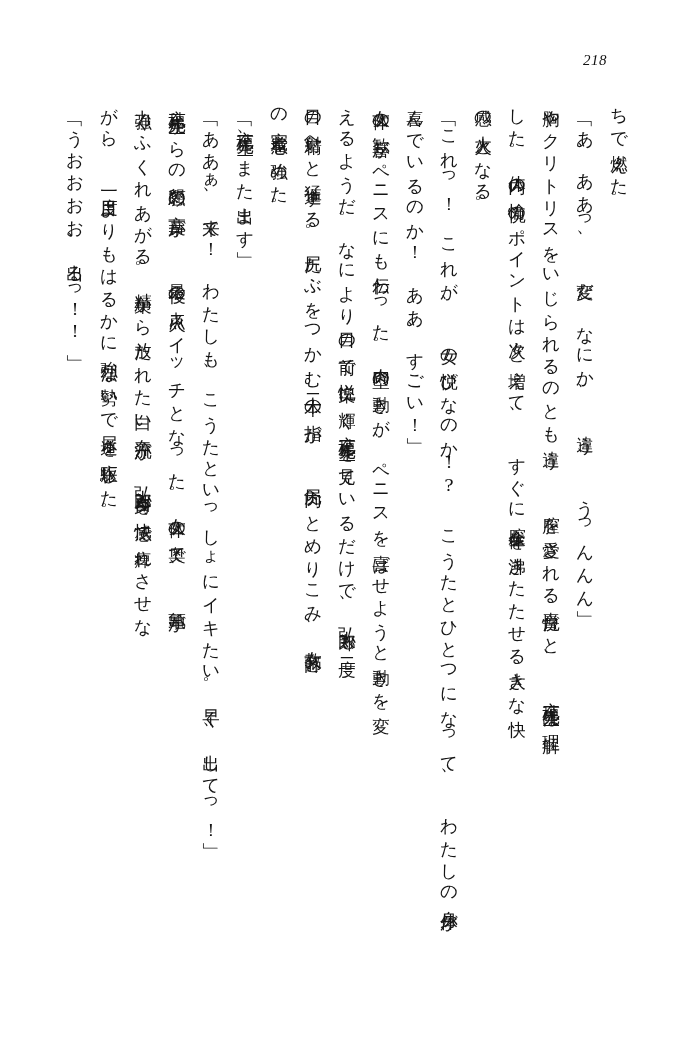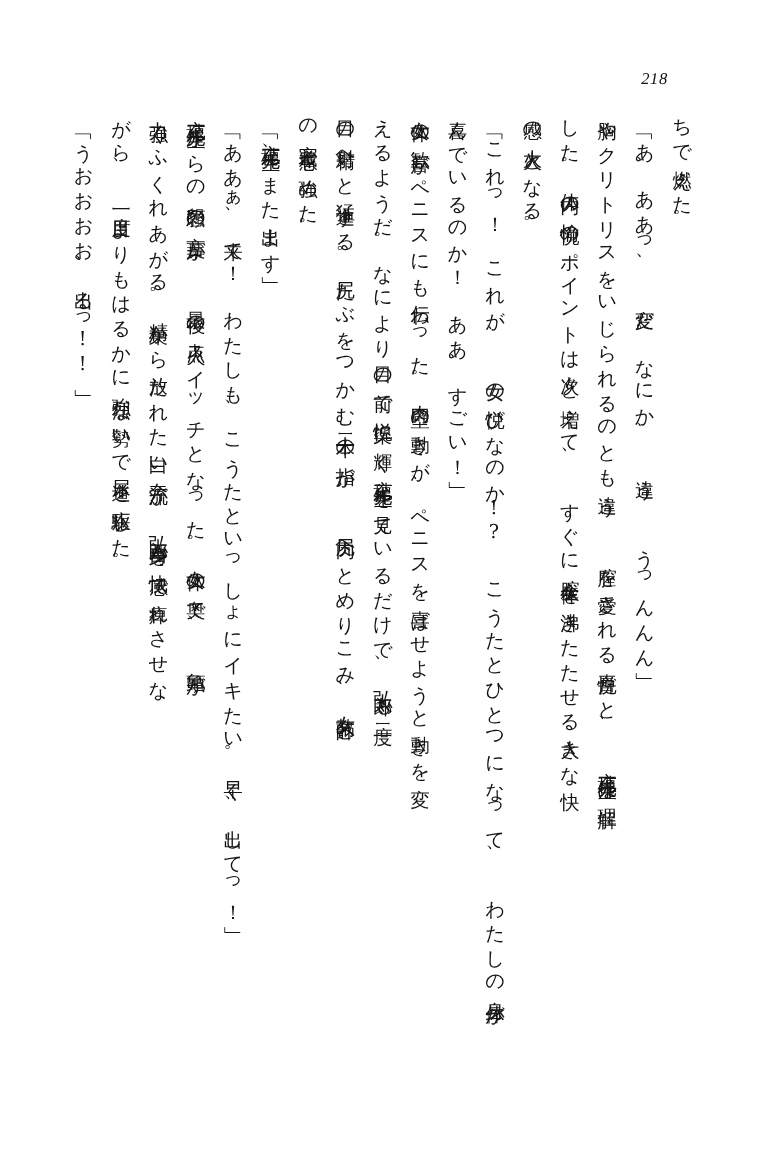--- a/index.html
+++ b/index.html
@@ -16,21 +16,21 @@
   }
   .page {
     position: relative;
     width: 695px;
     height: 1050px;
     background: #ffffff;
     box-sizing: border-box;
   }
   .page-number {
     position: absolute;
-    top: 64px;
+    top: 52px;
     right: 88px;
     font-size: 15px;
     font-style: italic;
     font-family: "Liberation Serif", "DejaVu Serif", serif;
     color: #111;
     letter-spacing: 0.5px;
   }
   .text-body {
     position: absolute;
     top: 96px;

